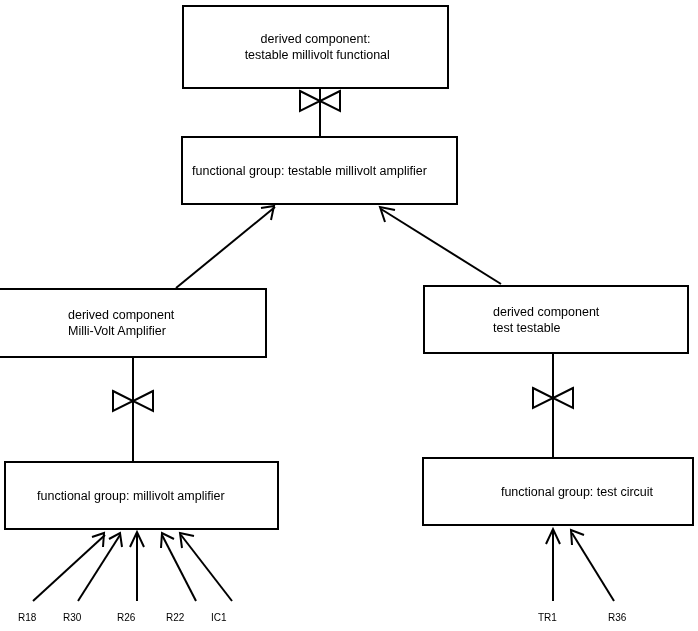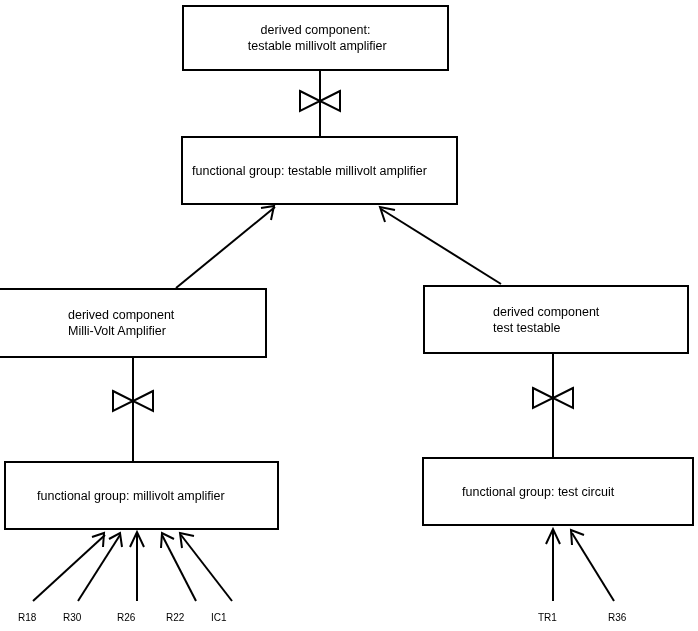--- a/index.html
+++ b/index.html
@@ -118,24 +118,24 @@
     <g>
       <line x1="553" y1="601" x2="553" y2="531" stroke="#000" stroke-width="2"></line>
       <polyline points="546,544 553,529 560,544" fill="none" stroke="#000" stroke-width="2"></polyline>
     </g>
     <g>
       <line x1="614" y1="601" x2="572" y2="533" stroke="#000" stroke-width="2"></line>
       <polyline points="584,535 571,530 572,545" fill="none" stroke="#000" stroke-width="2"></polyline>
     </g>
   </svg>
 
-  <div class="node-box center-text" style="left:182px; top:5px; width:267px; height:66px;">
+  <div class="node-box center-text" style="left:182px; top:5px; width:267px; height:84px;">
     <div>
       <div class="node-text">derived component:</div>
-      <div class="node-text"> testable millivolt amplifier</div>
+      <div class="node-text"> testable millivolt functional</div>
     </div>
   </div>
 
   <div class="node-box left-text pad-left-9" style="left:181px; top:136px; width:277px; height:69px; padding-left:9px;">
     <div>
       <div class="node-text">functional group: testable millivolt amplifier</div>
     </div>
   </div>
 
   <div class="node-box left-text" style="left:-2px; top:288px; width:269px; height:70px; padding-left:68px;">
@@ -151,21 +151,21 @@
       <div class="node-text">test testable</div>
     </div>
   </div>
 
   <div class="node-box left-text" style="left:4px; top:461px; width:275px; height:69px; padding-left:31px;text-align:right;">
     <div>
       <div class="node-text">functional group: millivolt amplifier</div>
     </div>
   </div>
 
-  <div class="node-box left-text" style="left:422px; top:457px; width:272px; height:69px; padding-left:38px;">
+  <div class="node-box left-text" style="left:422px; top:457px; width:272px; height:69px; padding-left:38px;justify-content:center;">
     <div>
       <div class="node-text">functional group: test circuit</div>
     </div>
   </div>
 
   <div class="edge-label" style="left:18px; top:611px;">R18</div>
   <div class="edge-label" style="left:63px; top:611px;">R30</div>
   <div class="edge-label" style="left:117px; top:611px;">R26</div>
   <div class="edge-label" style="left:166px; top:611px;">R22</div>
   <div class="edge-label" style="left:211px; top:611px;">IC1</div>

